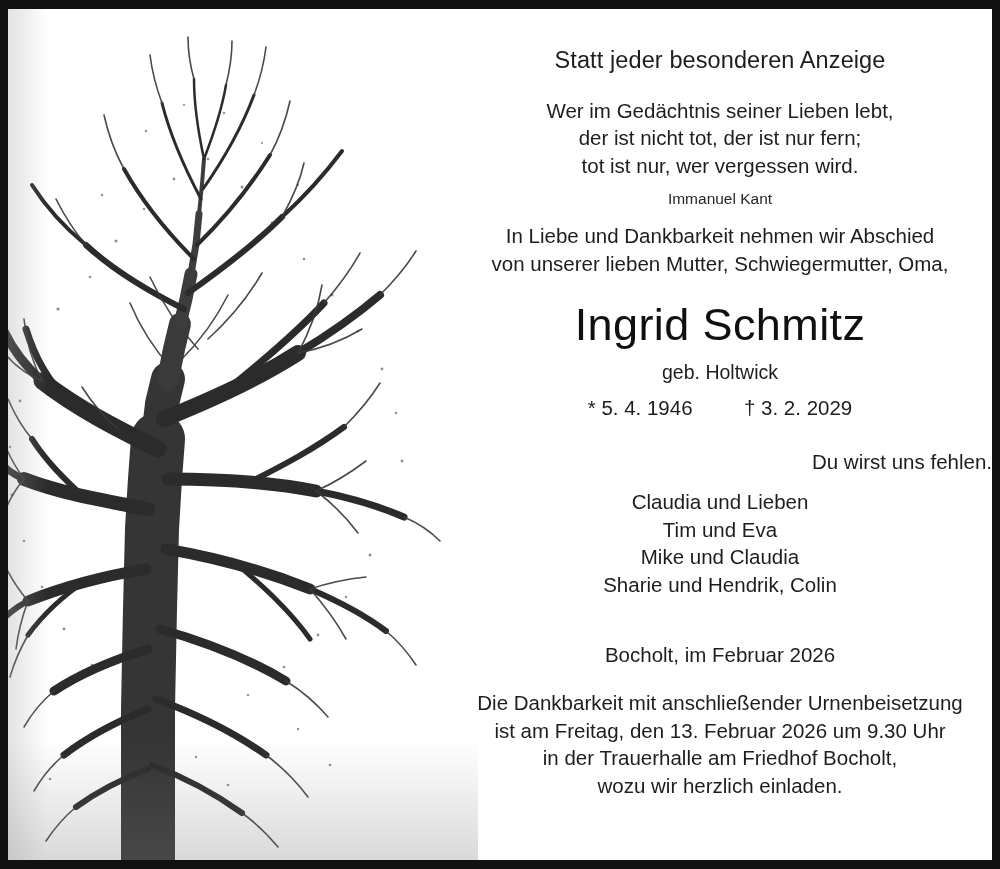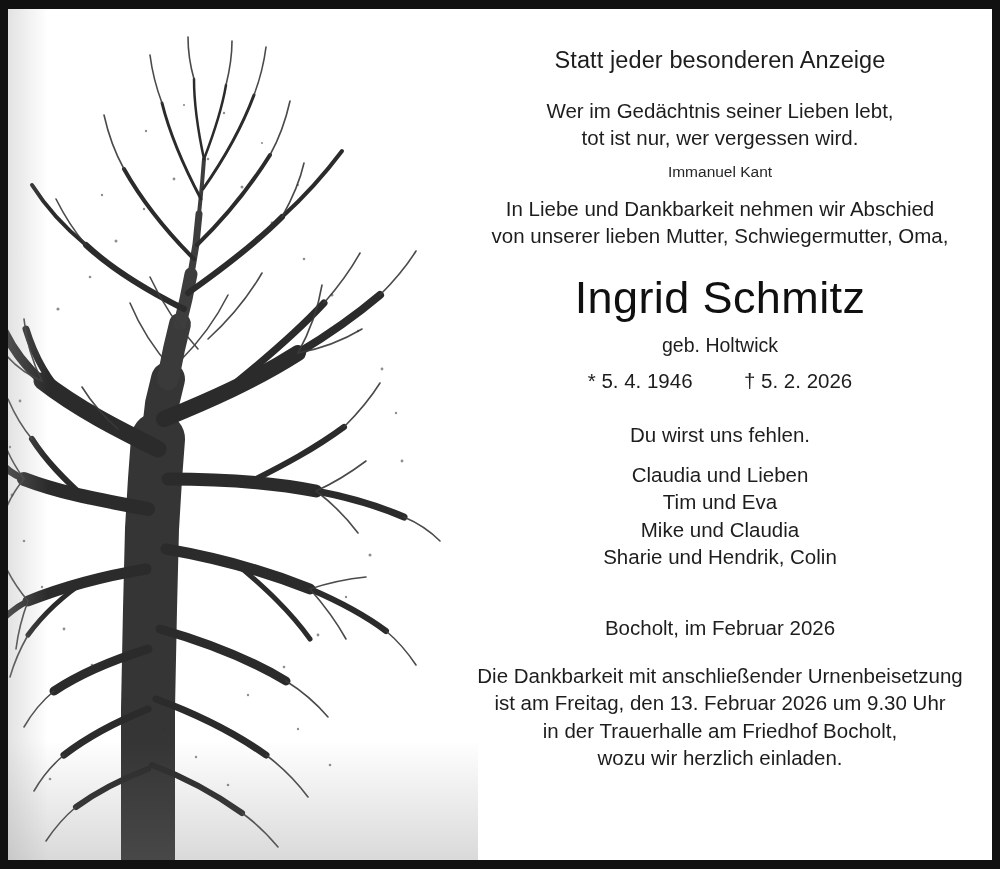--- a/index.html
+++ b/index.html
@@ -117,20 +117,21 @@
   .dates {
     margin-top: 12px;
     font-size: 20.5px;
     color: #1d1d1d;
   }
   .dates .sep { display: inline-block; width: 40px; }
   .farewell {
     margin-top: 30px;
     font-size: 20.5px;
     color: #1d1d1d;
+    text-align: right;
   }
   .survivors {
     margin-top: 14px;
     font-size: 20.5px;
     line-height: 1.52;
     color: #1d1d1d;
   }
   .place-date {
     margin-top: 45px;
     font-size: 20.5px;
@@ -288,37 +289,38 @@
       <div class="ground-shadow"></div>
       <div class="edge-fade"></div>
     </div>
 
     <div class="text-col">
 
       <div class="headline">Statt jeder besonderen Anzeige</div>
 
       <div class="verse">
         <div class="line">Wer im Gedächtnis seiner Lieben lebt,</div>
+        <div class="line">der ist nicht tot, der ist nur fern;</div>
         <div class="line">tot ist nur, wer vergessen wird.</div>
       </div>
 
       <div class="verse-author">Immanuel Kant</div>
 
       <div class="intro">
         <div class="line">In Liebe und Dankbarkeit nehmen wir Abschied</div>
         <div class="line">von unserer lieben Mutter, Schwiegermutter, Oma,</div>
       </div>
 
       <div class="name">Ingrid Schmitz</div>
       <div class="birthname">geb. Holtwick</div>
 
       <div class="dates">
         <span>* 5. 4. 1946</span>
         <span class="sep"></span>
-        <span>† 5. 2. 2026</span>
+        <span>† 3. 2. 2029</span>
       </div>
 
       <div class="farewell">Du wirst uns fehlen.</div>
 
       <div class="survivors">
         <div class="line">Claudia und Lieben</div>
         <div class="line">Tim und Eva</div>
         <div class="line">Mike und Claudia</div>
         <div class="line">Sharie und Hendrik, Colin</div>
       </div>

